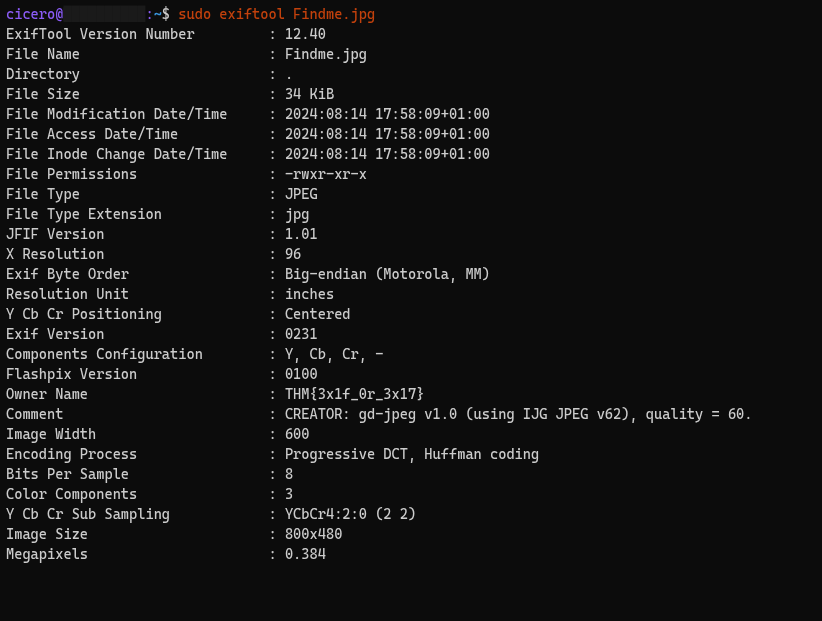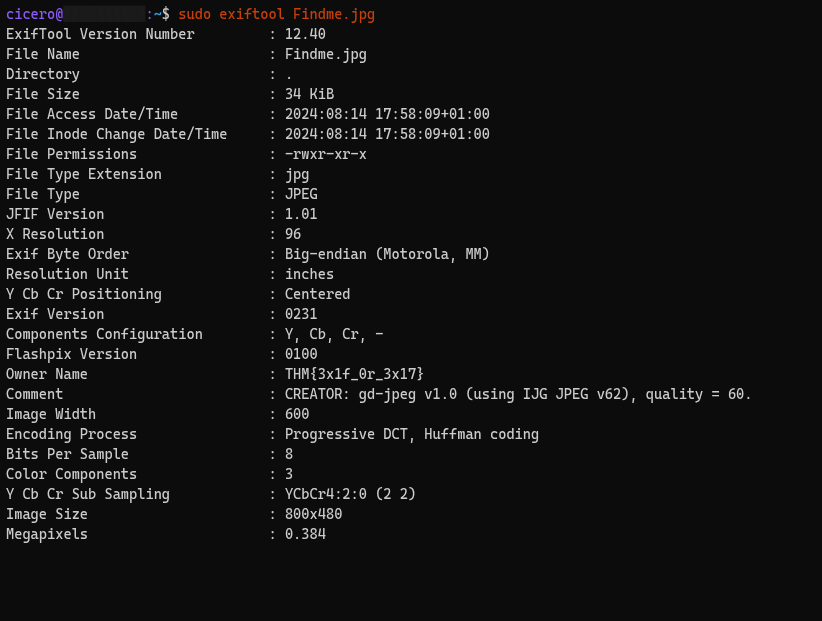--- a/index.html
+++ b/index.html
@@ -47,25 +47,26 @@
 </head>
 <body>
 
 <div class="prompt-line"><span class="user-host">cicero</span><span class="user-host">@</span><span class="hidden-host">██████████</span><span class="user-host">:</span><span class="path-tilde">~</span><span class="prompt-symbol">$ </span><span class="command">sudo exiftool Findme.jpg</span></div>
 
 <div id="output-container">
     <div class="output-line"><span>ExifTool Version Number         </span><span>: </span><span>12.40</span></div>
     <div class="output-line"><span>File Name                       </span><span>: </span><span>Findme.jpg</span></div>
     <div class="output-line"><span>Directory                       </span><span>: </span><span>.</span></div>
     <div class="output-line"><span>File Size                       </span><span>: </span><span>34 KiB</span></div>
+    <div class="output-line"><span>File Modification Date/Time     </span><span>: </span><span>2024:08:14 17:58:09+01:00</span></div>
     <div class="output-line"><span>File Access Date/Time           </span><span>: </span><span>2024:08:14 17:58:09+01:00</span></div>
     <div class="output-line"><span>File Inode Change Date/Time     </span><span>: </span><span>2024:08:14 17:58:09+01:00</span></div>
     <div class="output-line"><span>File Permissions                </span><span>: </span><span>-rwxr-xr-x</span></div>
+    <div class="output-line"><span>File Type                       </span><span>: </span><span>JPEG</span></div>
     <div class="output-line"><span>File Type Extension             </span><span>: </span><span>jpg</span></div>
-    <div class="output-line"><span>File Type                       </span><span>: </span><span>JPEG</span></div>
     <div class="output-line"><span>JFIF Version                    </span><span>: </span><span>1.01</span></div>
     <div class="output-line"><span>X Resolution                    </span><span>: </span><span>96</span></div>
     <div class="output-line"><span>Exif Byte Order                 </span><span>: </span><span>Big-endian (Motorola, MM)</span></div>
     <div class="output-line"><span>Resolution Unit                 </span><span>: </span><span>inches</span></div>
     <div class="output-line"><span>Y Cb Cr Positioning             </span><span>: </span><span>Centered</span></div>
     <div class="output-line"><span>Exif Version                    </span><span>: </span><span>0231</span></div>
     <div class="output-line"><span>Components Configuration        </span><span>: </span><span>Y, Cb, Cr, -</span></div>
     <div class="output-line"><span>Flashpix Version                </span><span>: </span><span>0100</span></div>
     <div class="output-line"><span>Owner Name                      </span><span>: </span><span>THM{3x1f_0r_3x17}</span></div>
     <div class="output-line"><span>Comment                         </span><span>: </span><span>CREATOR: gd-jpeg v1.0 (using IJG JPEG v62), quality = 60.</span></div>

